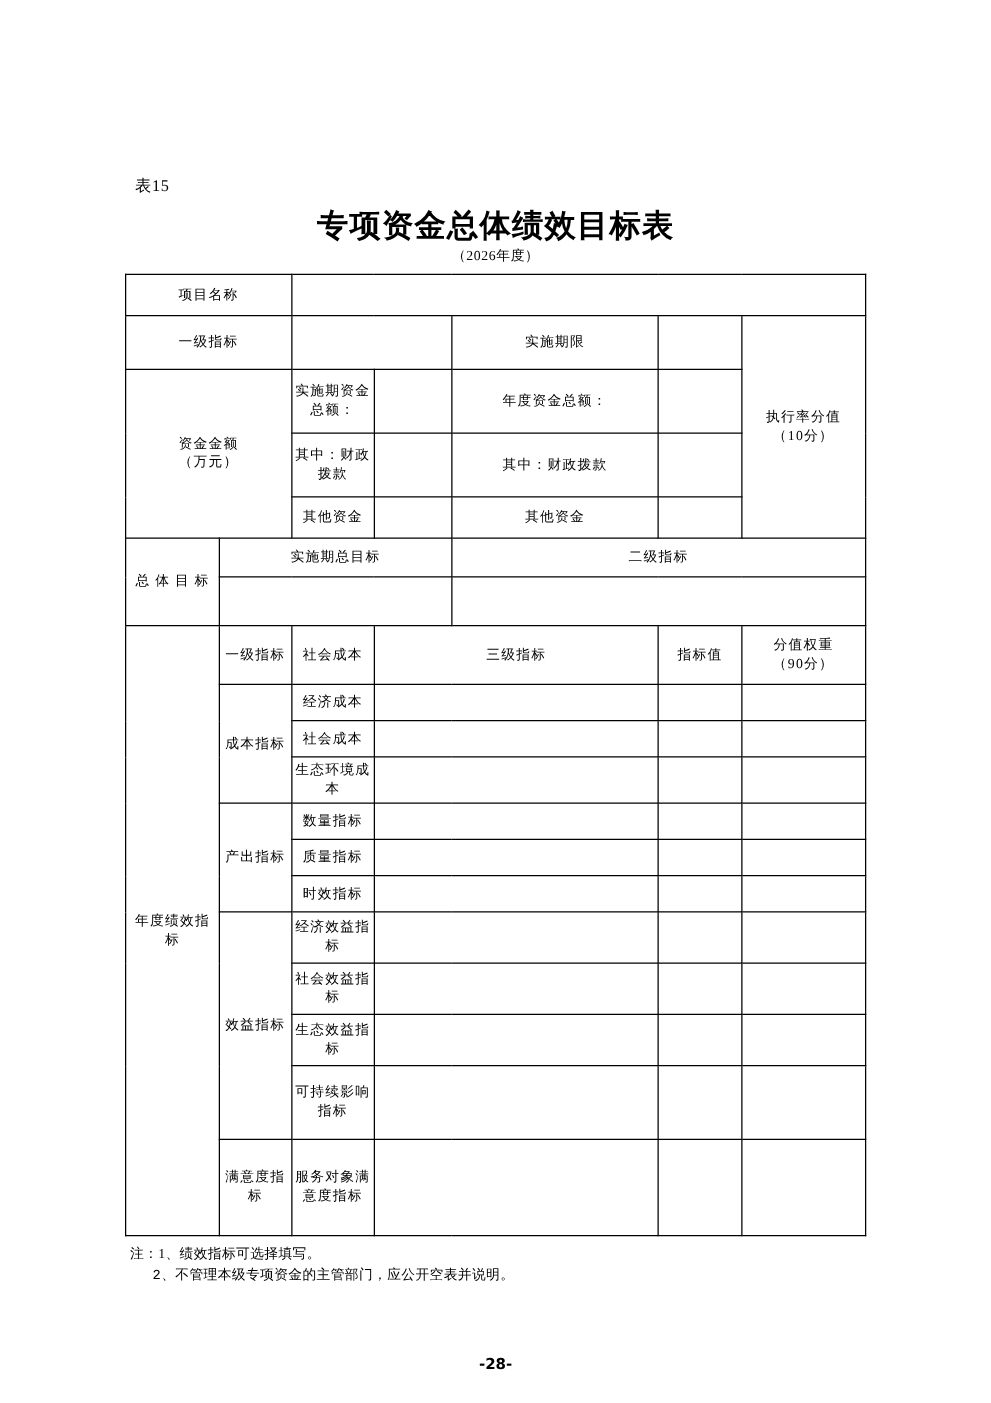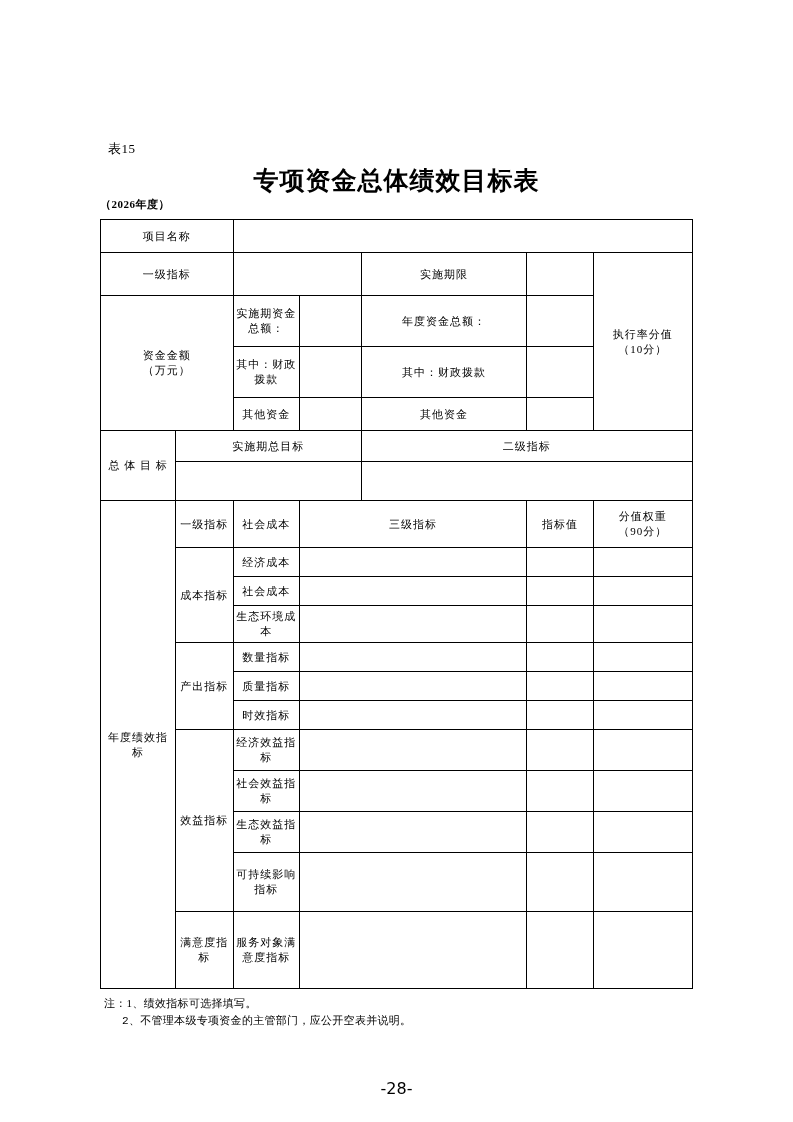--- a/index.html
+++ b/index.html
@@ -31,24 +31,24 @@
   .doc-title {
     text-align: center;
     font-size: 25px;
     font-weight: bold;
     font-family: "DejaVu Sans", "Liberation Sans", sans-serif;
     letter-spacing: 1px;
     margin-top: 4px;
     margin-bottom: 0;
   }
   .doc-subtitle {
+    text-align: center;
     font-size: 11px;
     margin-bottom: 7px;
     letter-spacing: 0.5px;
-    font-weight: bold;
   }
   table.main {
     border-collapse: collapse;
     width: 100%;
     table-layout: fixed;
   }
   table.main td {
     border: 1px solid #000;
     font-size: 11px;
     text-align: center;
@@ -67,22 +67,22 @@
     letter-spacing: 0.3px;
   }
   .notes div { padding-left: 4px; }
   .notes div.second { padding-left: 22px; font-family: Liberation Mono, monospace; }
   .pagenum {
     position: absolute;
     bottom: 24px;
     left: 0;
     width: 100%;
     text-align: center;
-    font-size: 16px;
-    font-weight: normal;
+    font-size: 12px;
+    font-weight: bold;
     font-family: "DejaVu Sans", "Liberation Sans", sans-serif;
   }
   .two-line { line-height: 1.3; font-family: Liberation Serif, serif; }
 </style>
 </head>
 <body>
 
 <div class="page">
 
   <div class="table-label">表15</div>

